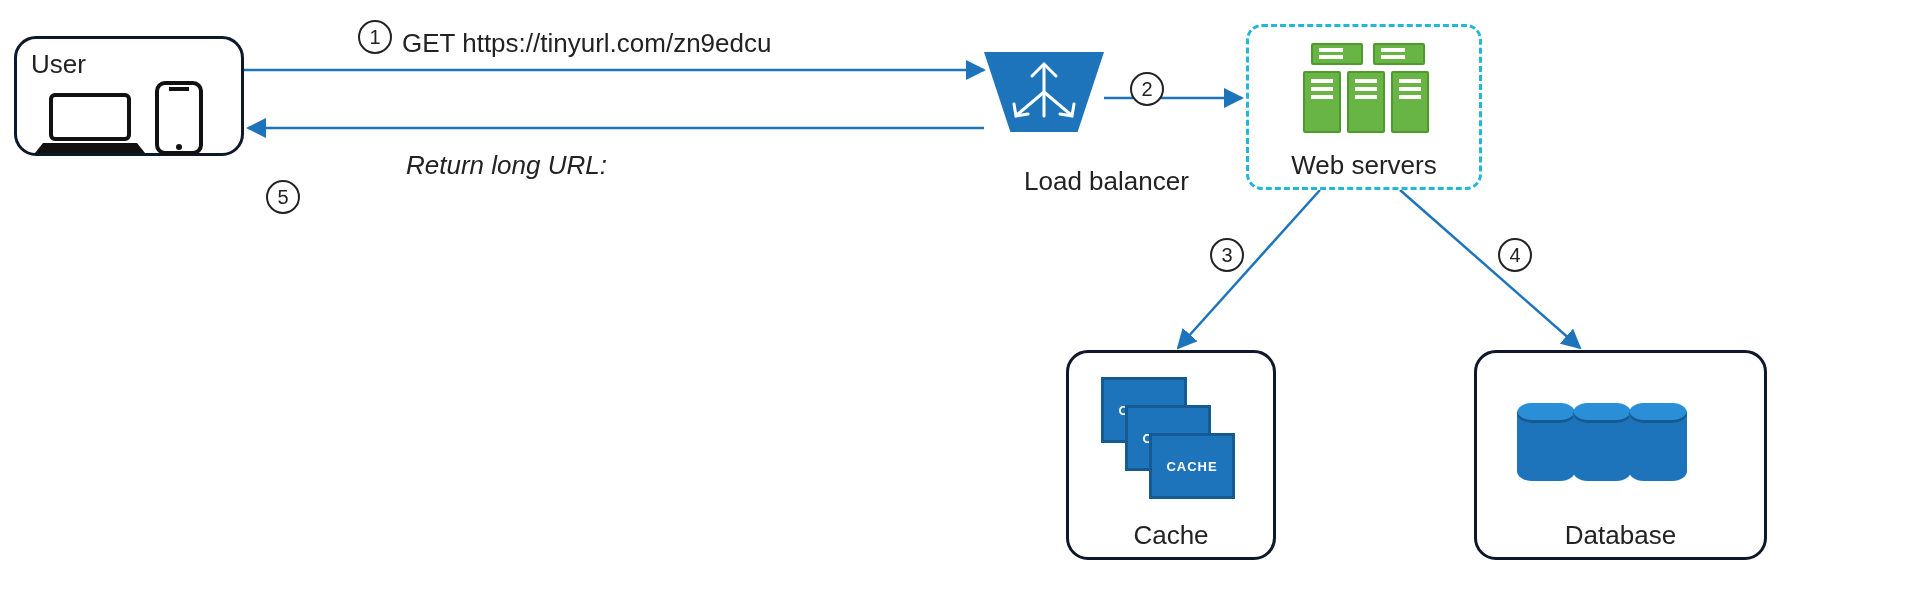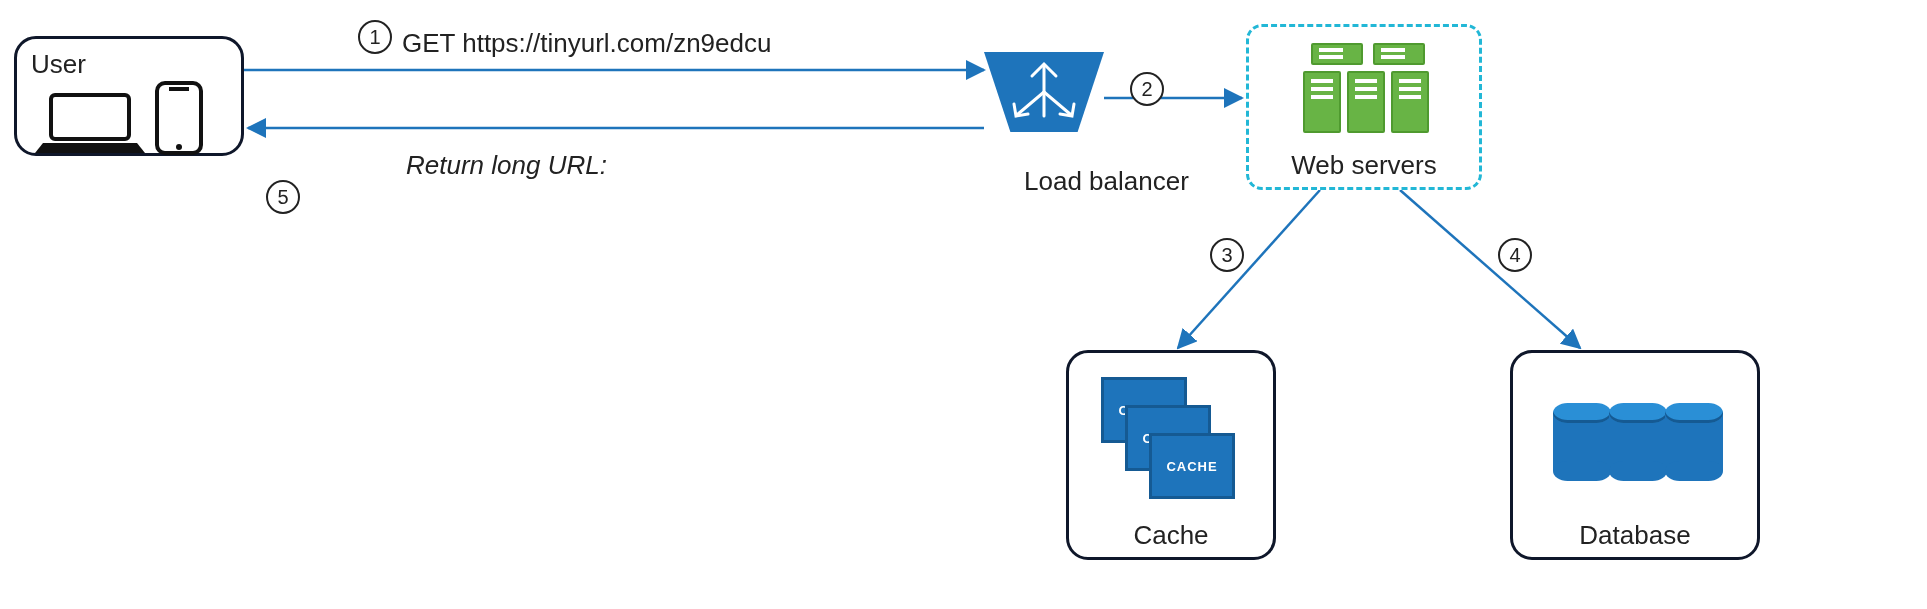--- a/index.html
+++ b/index.html
@@ -50,21 +50,21 @@
     border-style: dashed;
     border-width: 3px;
     border-color: #22b7d6;
     border-radius: 16px;
   }
 
   
   #cache-box { left: 1066px; top: 350px; width: 210px; height: 210px; }
 
   
-  #db-box { left: 1474px; top: 350px; width: 250px; height: 210px; margin-left: 36px; }
+  #db-box { left: 1474px; top: 350px; width: 293px; height: 210px; }
 
   
   .step {
     position: absolute;
     width: 30px; height: 30px;
     border: 2px solid #222;
     border-radius: 50%;
     font-size: 20px;
     line-height: 30px;
     text-align: center;

